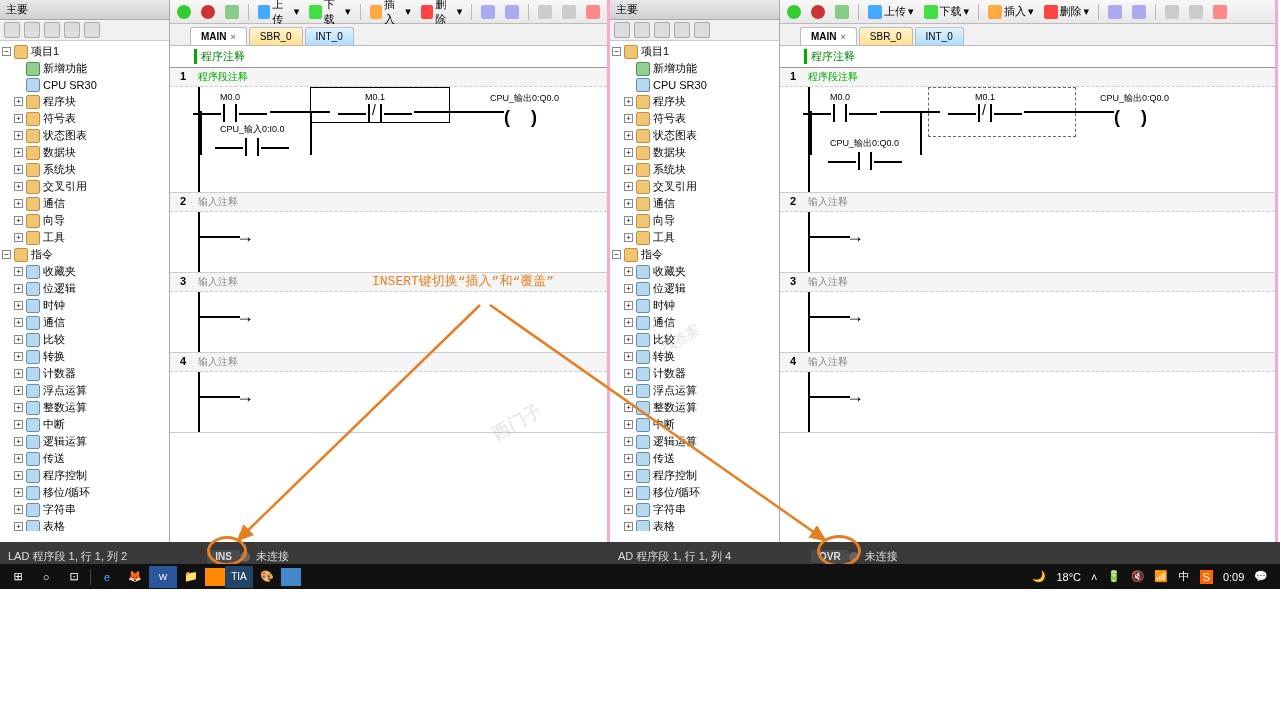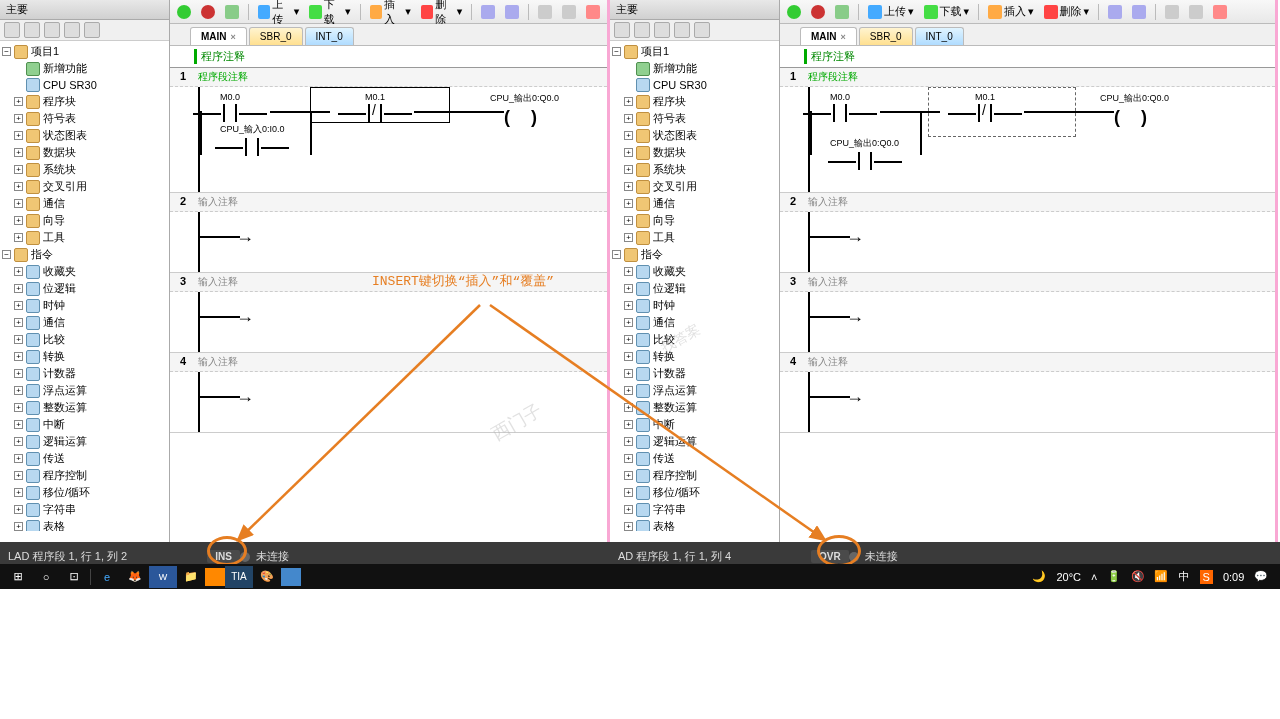--- a/index.html
+++ b/index.html
@@ -683,21 +683,21 @@
   <div class="tb-item" style="color:#4af">e</div>
   <div class="tb-item" style="color:#f80">🦊</div>
   <div class="tb-item" style="background:#2b579a;font-size:9px">W</div>
   <div class="tb-item" style="color:#fc4">📁</div>
   <div class="tb-item" style="background:#f80;width:20px;height:18px"></div>
   <div class="tb-item" style="background:#246;font-size:10px">TIA</div>
   <div class="tb-item" style="color:#8cf">🎨</div>
   <div class="tb-item" style="background:#48c;width:20px;height:18px"></div>
   <div class="tb-right">
     <span>🌙</span>
-    <span>20°C</span>
+    <span>18°C</span>
     <span>˄</span>
     <span>🔋</span>
     <span>🔇</span>
     <span>📶</span>
     <span>中</span>
     <span style="background:#f60;padding:1px 3px">S</span>
     <span>0:09</span>
     <span>💬</span>
   </div>
 </div>

